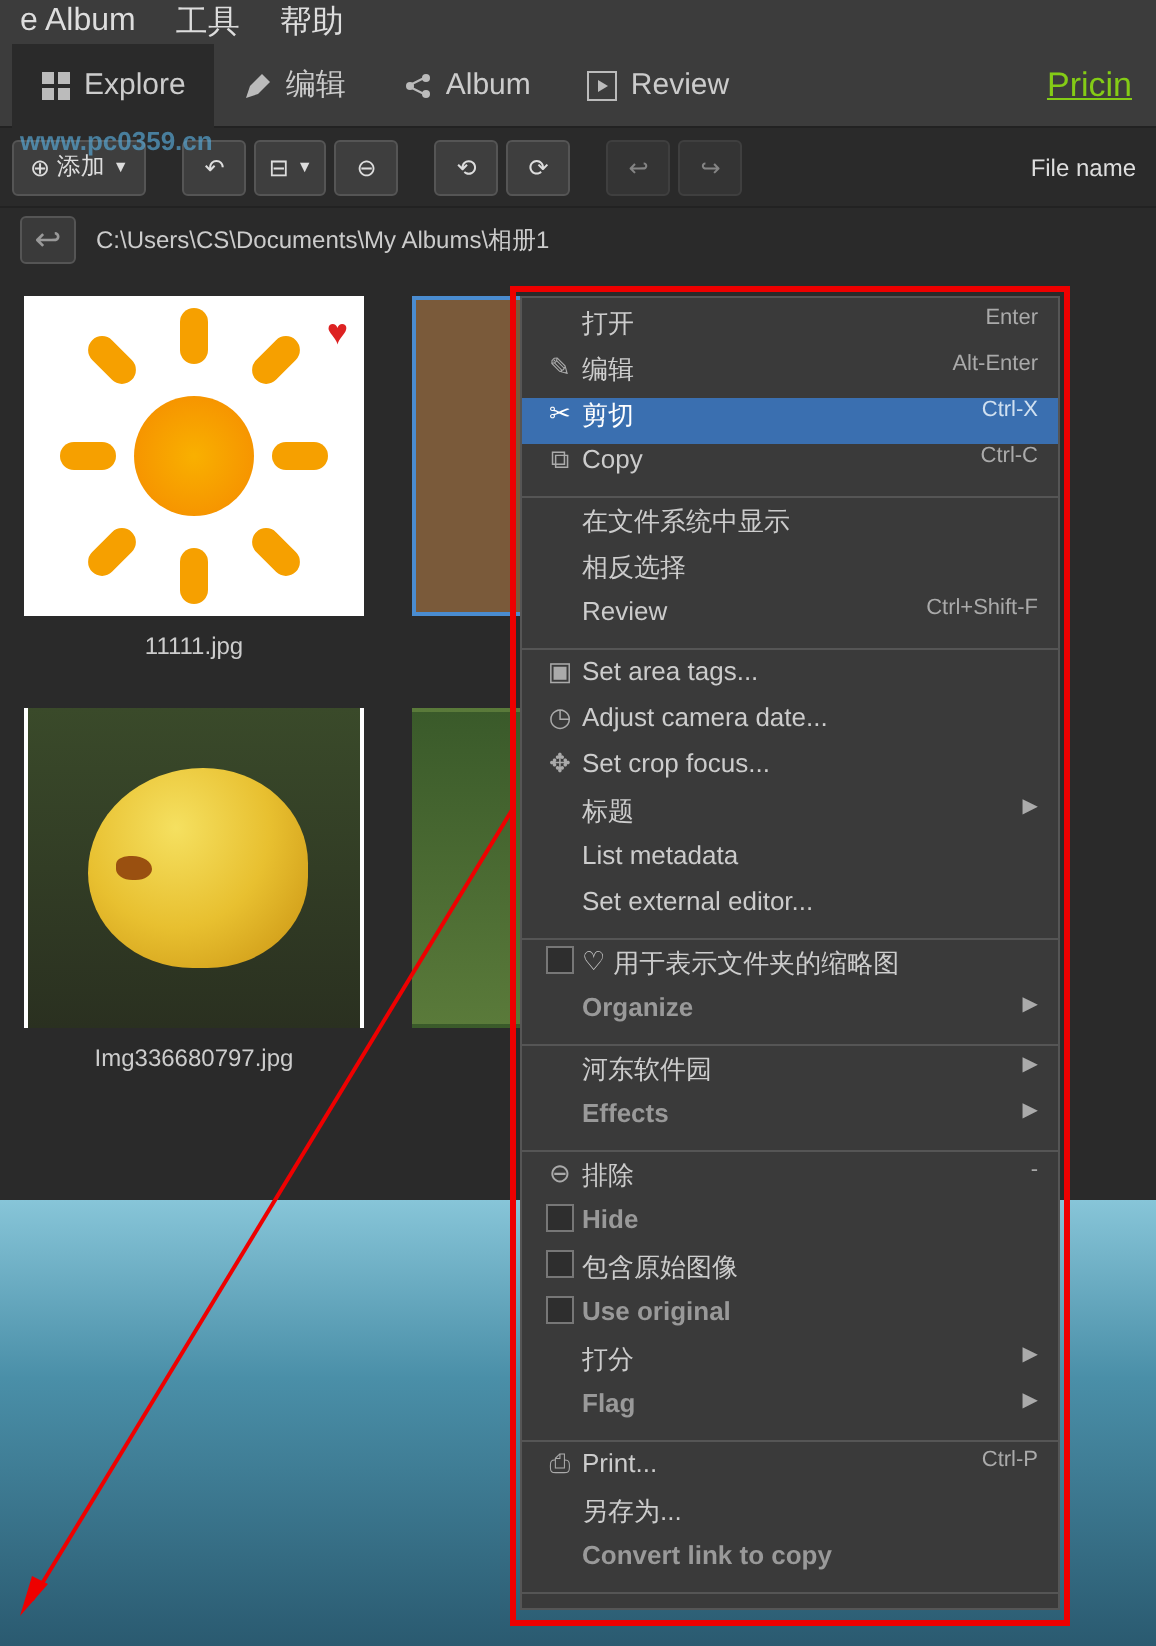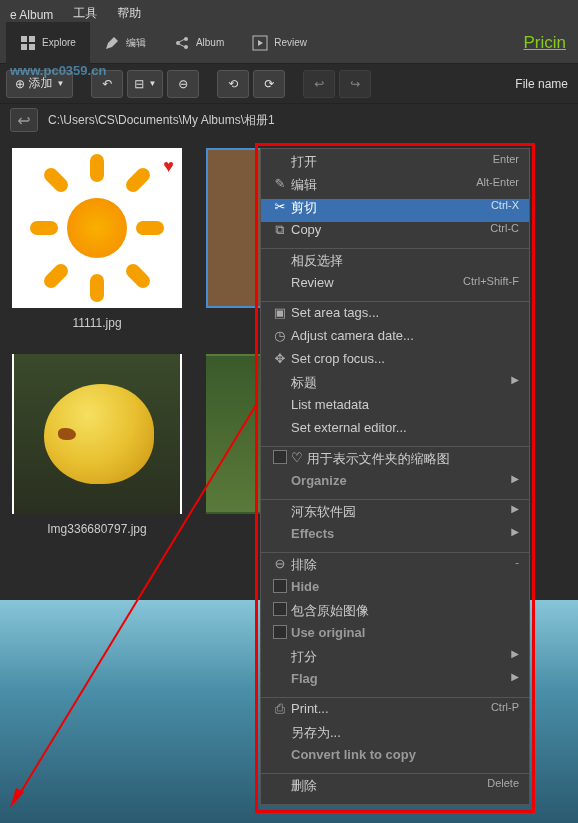--- a/index.html
+++ b/index.html
@@ -1,25 +1,25 @@
 <!DOCTYPE html>
 <html><head>
 <meta charset="utf-8">
 <style>
 * { margin: 0; padding: 0; box-sizing: border-box; font-family: Arial, sans-serif; }
 body { width: 578px; height: 823px; background: #2a2a2a; overflow: hidden; position: relative; }
 
-.menubar { background: #3c3c3c; color: #ddd; display: flex; height: 22px; font-size: 12px; align-items: flex-end; }
+.menubar { background: #3c3c3c; color: #ddd; display: flex; height: 22px; font-size: 16px; align-items: center; }
 .menubar > span { padding: 0 10px; cursor: default; }
 
 .watermark { position: absolute; left: 10px; top: 28px; color: #4aa0d0; font-size: 26px; font-weight: bold; z-index: 0; opacity: 0.7; }
 .watermark .sub { font-size: 13px; display: block; color: #5ab0e0; opacity: 0.9; }
 
 .tabbar { background: #3c3c3c; display: flex; height: 42px; align-items: center; padding: 0 6px; border-bottom: 1px solid #222; position: relative; z-index: 1; }
-.tab { color: #ccc; display: flex; align-items: center; padding: 0 14px; height: 42px; font-size: 10px; cursor: pointer; }
+.tab { color: #ccc; display: flex; align-items: center; padding: 0 14px; height: 42px; font-size: 15px; cursor: pointer; }
 .tab.active { background: #2a2a2a; }
 .tab svg, .tab .ticon { margin-right: 6px; }
 .pricing { margin-left: auto; color: #84cc16; font-size: 17px; text-decoration: underline; cursor: pointer; padding-right: 6px; }
 
 .toolbar { background: #2a2a2a; border-bottom: 1px solid #222; display: flex; align-items: center; height: 40px; padding: 0 6px; gap: 4px; }
 .tbtn { background: #3e3e3e; color: #ddd; border: 1px solid #555; border-radius: 3px; height: 28px; display: flex; align-items: center; justify-content: center; min-width: 32px; padding: 0 6px; font-size: 12px; cursor: pointer; }
 .tbtn.wide { padding: 0 8px; }
 .tbtn .dd { margin-left: 4px; font-size: 8px; }
 .sep { width: 10px; }
 .filenamelbl { color: #ddd; font-size: 12px; margin-left: auto; padding-right: 4px; }
@@ -213,20 +213,24 @@
       <span class="sc">Ctrl-X</span>
     </div>
   <div class="ctx-row">
       <span class="ico">⧉</span>
       <span class="lbl">Copy</span>
       <span class="sc">Ctrl-C</span>
     </div>
   <div class="ctx-sep"></div>
   <div class="ctx-row">
       <span class="ico"></span>
+      <span class="lbl">在文件系统中显示</span>
+    </div>
+  <div class="ctx-row">
+      <span class="ico"></span>
       <span class="lbl">相反选择</span>
     </div>
   <div class="ctx-row">
       <span class="ico"></span>
       <span class="lbl">Review</span>
       <span class="sc">Ctrl+Shift-F</span>
     </div>
   <div class="ctx-sep"></div>
   <div class="ctx-row">
       <span class="ico">▣</span>
@@ -319,25 +323,20 @@
     </div>
   <div class="ctx-row">
       <span class="ico"></span>
       <span class="lbl">另存为...</span>
     </div>
   <div class="ctx-row sub">
       <span class="ico"></span>
       <span class="lbl">Convert link to copy</span>
     </div>
   <div class="ctx-sep"></div>
-  <div class="ctx-row">
-      <span class="ico"></span>
-      <span class="lbl">删除</span>
-      <span class="sc">Delete</span>
-    </div>
 
 </div>
 
 <div class="redbox"></div>
 <svg class="redline" width="260" height="410" style="position:absolute;left:6px;top:400px;z-index:20;pointer-events:none">
   <line x1="250" y1="5" x2="10" y2="400" stroke="#e00" stroke-width="2"></line>
   <polygon points="4,408 18,392 10,388" fill="#e00"></polygon>
 </svg>
 
 </body></html>

